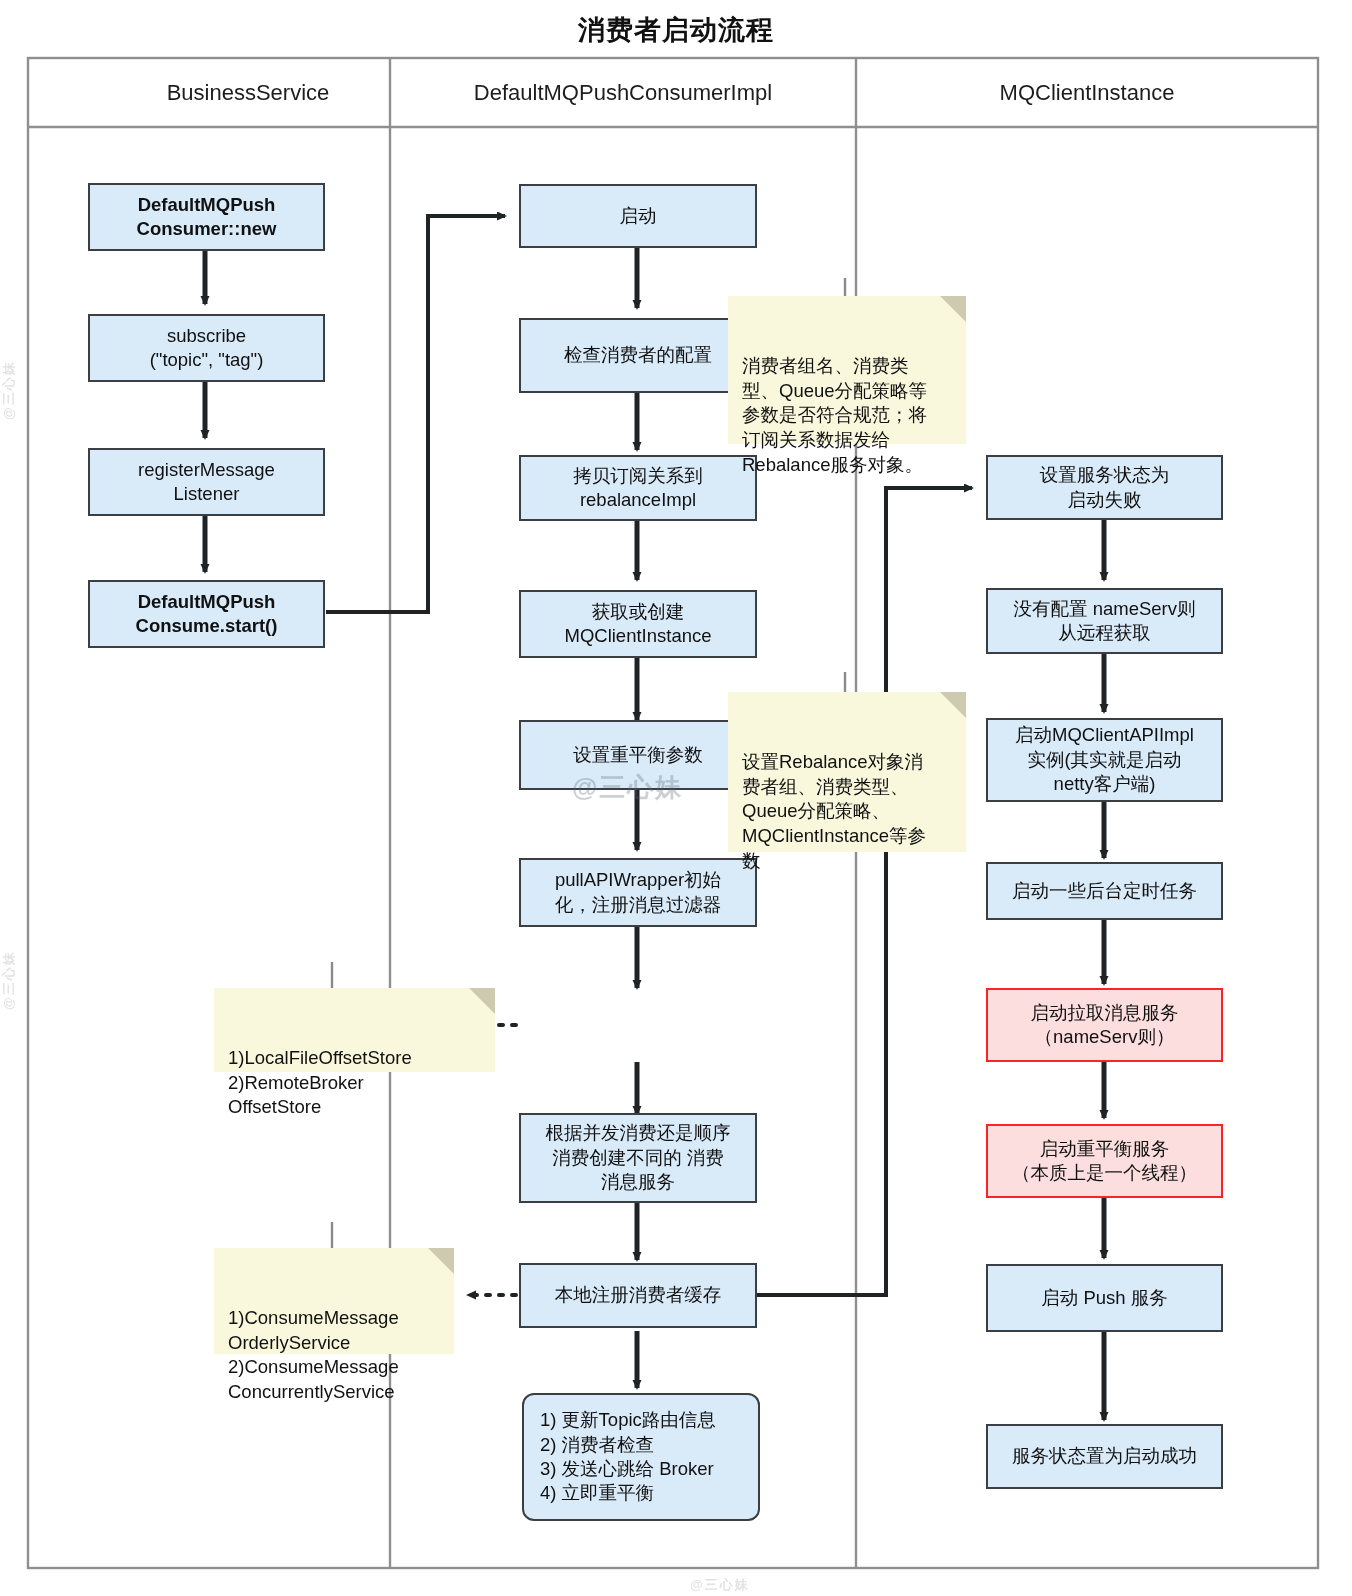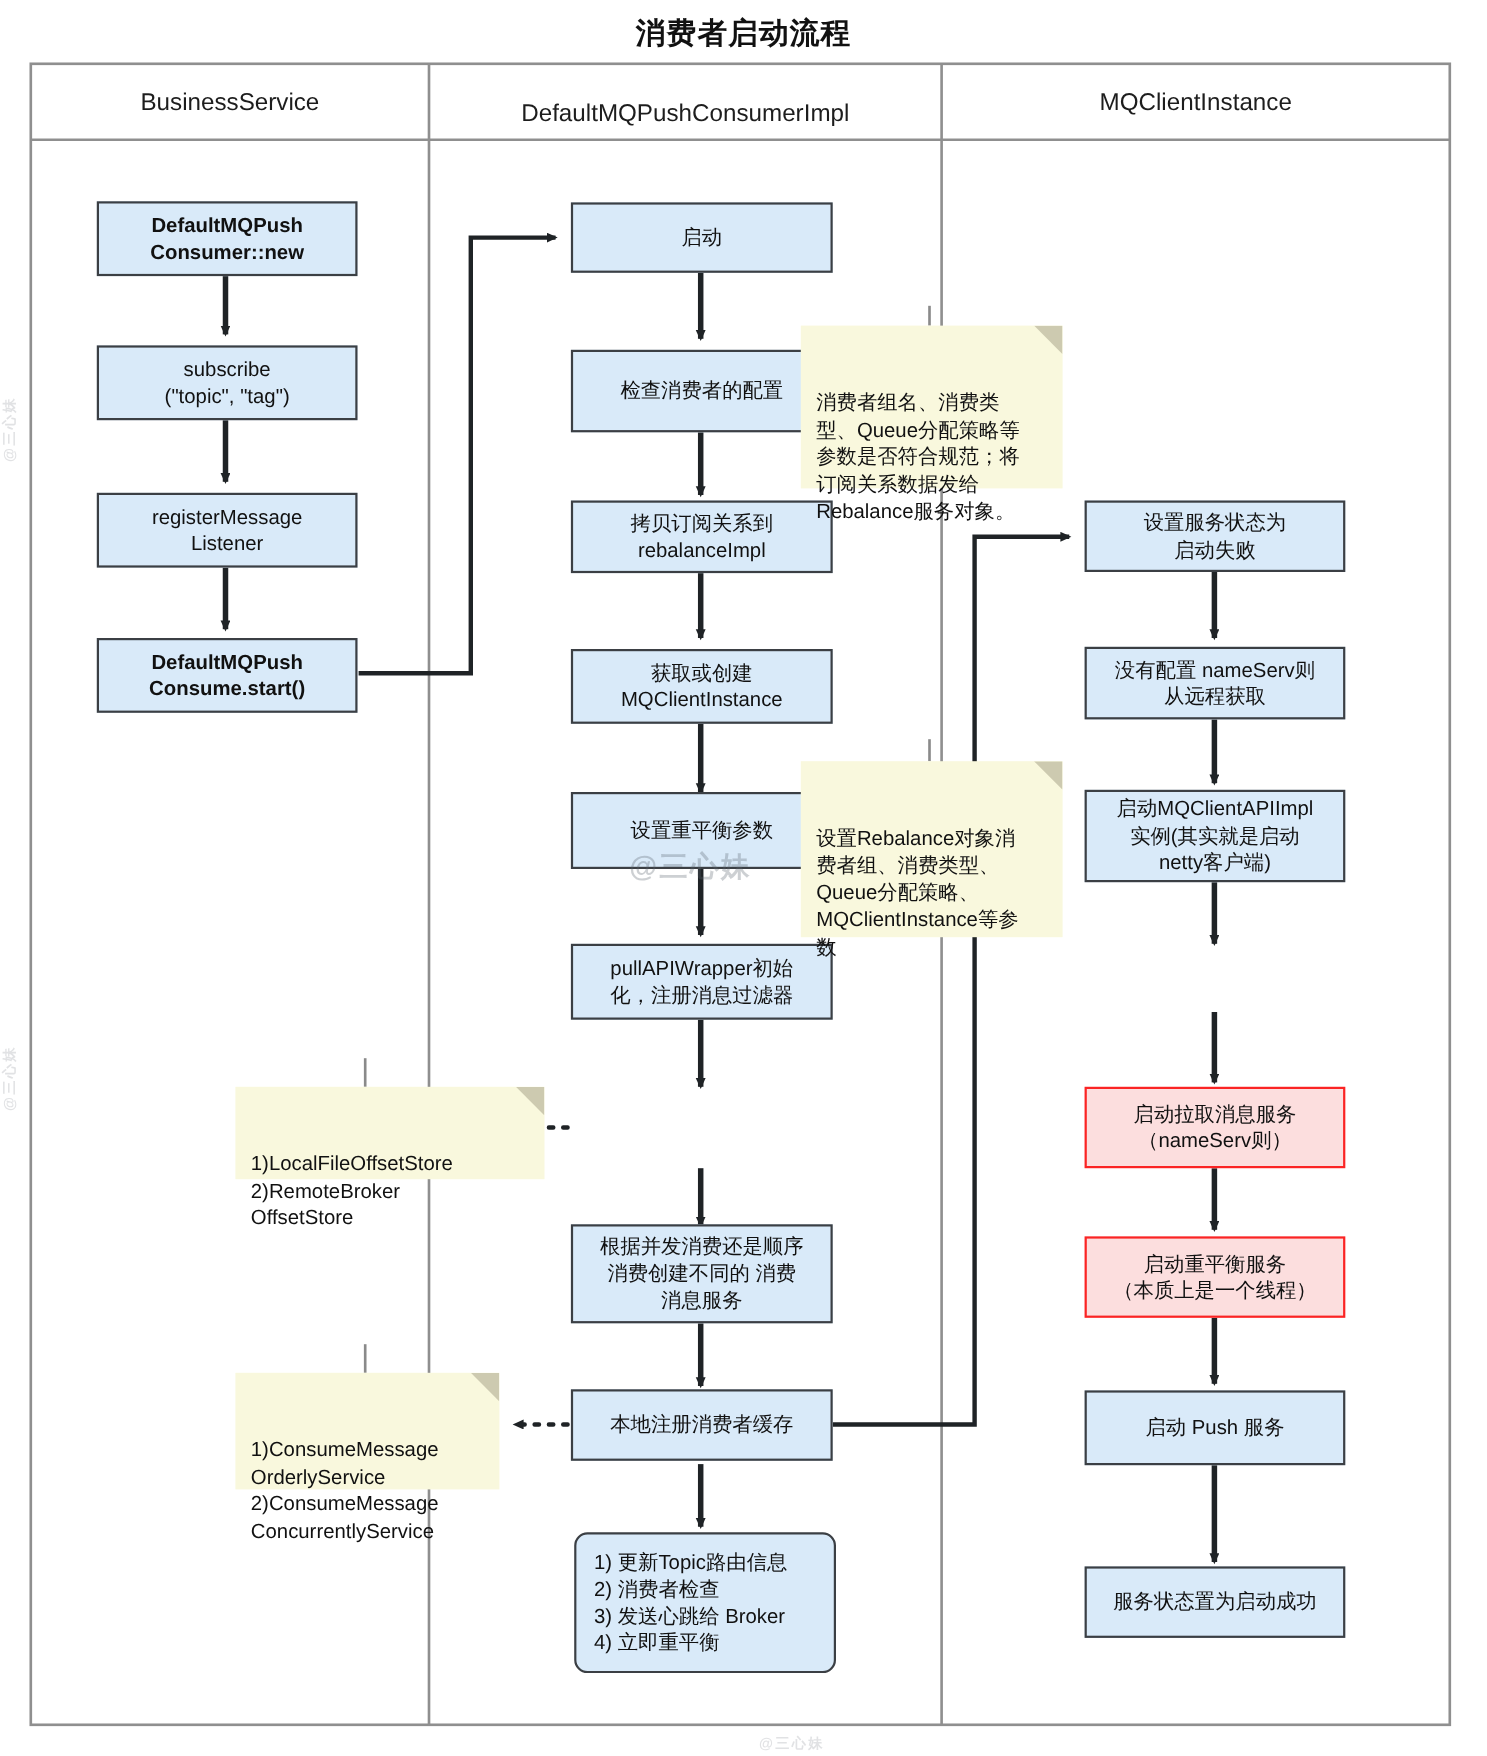--- a/index.html
+++ b/index.html
@@ -91,24 +91,24 @@
 
     <line x1="1104" y1="520" x2="1104" y2="580" stroke="#1f2326" stroke-width="5" marker-end="url(#ahs)"></line>
     <line x1="1104" y1="654" x2="1104" y2="712" stroke="#1f2326" stroke-width="5" marker-end="url(#ahs)"></line>
     <line x1="1104" y1="802" x2="1104" y2="858" stroke="#1f2326" stroke-width="5" marker-end="url(#ahs)"></line>
     <line x1="1104" y1="920" x2="1104" y2="984" stroke="#1f2326" stroke-width="5" marker-end="url(#ahs)"></line>
     <line x1="1104" y1="1062" x2="1104" y2="1118" stroke="#1f2326" stroke-width="5" marker-end="url(#ahs)"></line>
     <line x1="1104" y1="1198" x2="1104" y2="1258" stroke="#1f2326" stroke-width="5" marker-end="url(#ahs)"></line>
     <line x1="1104" y1="1332" x2="1104" y2="1420" stroke="#1f2326" stroke-width="5" marker-end="url(#ahs)"></line>
   </svg>
 
-  <div class="lane-title" style="left:28px;top:58px;width:362px;height:69px;">
+  <div class="lane-title" style="left:28px;top:58px;width:362px;height:69px;padding-left:39px;">
     <span>BusinessService</span>
   </div>
-  <div class="lane-title" style="left:390px;top:68px;width:466px;height:69px;">
+  <div class="lane-title" style="left:390px;top:58px;width:466px;height:69px;">
     <span>DefaultMQPushConsumerImpl</span>
   </div>
   <div class="lane-title" style="left:856px;top:58px;width:462px;height:69px;">
     <span>MQClientInstance</span>
   </div>
 
   <div class="node" style="left:88px;top:183px;width:237px;height:68px;font-weight:bold;">DefaultMQPush
 Consumer::new</div>
   <div class="node" style="left:88px;top:314px;width:237px;height:68px;">subscribe
 ("topic", "tag")</div>
@@ -135,20 +135,21 @@
 3) 发送心跳给 Broker
 4) 立即重平衡</div>
 
   <div class="node" style="left:986px;top:455px;width:237px;height:65px;">设置服务状态为
 启动失败</div>
   <div class="node" style="left:986px;top:588px;width:237px;height:66px;">没有配置 nameServ则
 从远程获取</div>
   <div class="node" style="left:986px;top:718px;width:237px;height:84px;">启动MQClientAPIImpl
 实例(其实就是启动
 netty客户端)</div>
+  <div class="node" style="left:986px;top:862px;width:237px;height:58px;">启动一些后台定时任务</div>
   <div class="node red" style="left:986px;top:988px;width:237px;height:74px;">启动拉取消息服务
 （nameServ则）</div>
   <div class="node red" style="left:986px;top:1124px;width:237px;height:74px;">启动重平衡服务
 （本质上是一个线程）</div>
   <div class="node" style="left:986px;top:1264px;width:237px;height:68px;">启动 Push 服务</div>
   <div class="node" style="left:986px;top:1424px;width:237px;height:65px;">服务状态置为启动成功</div>
 
   <div class="note" style="left:728px;top:296px;width:238px;height:148px;">
     <span class="fold"></span>
     <span>消费者组名、消费类

